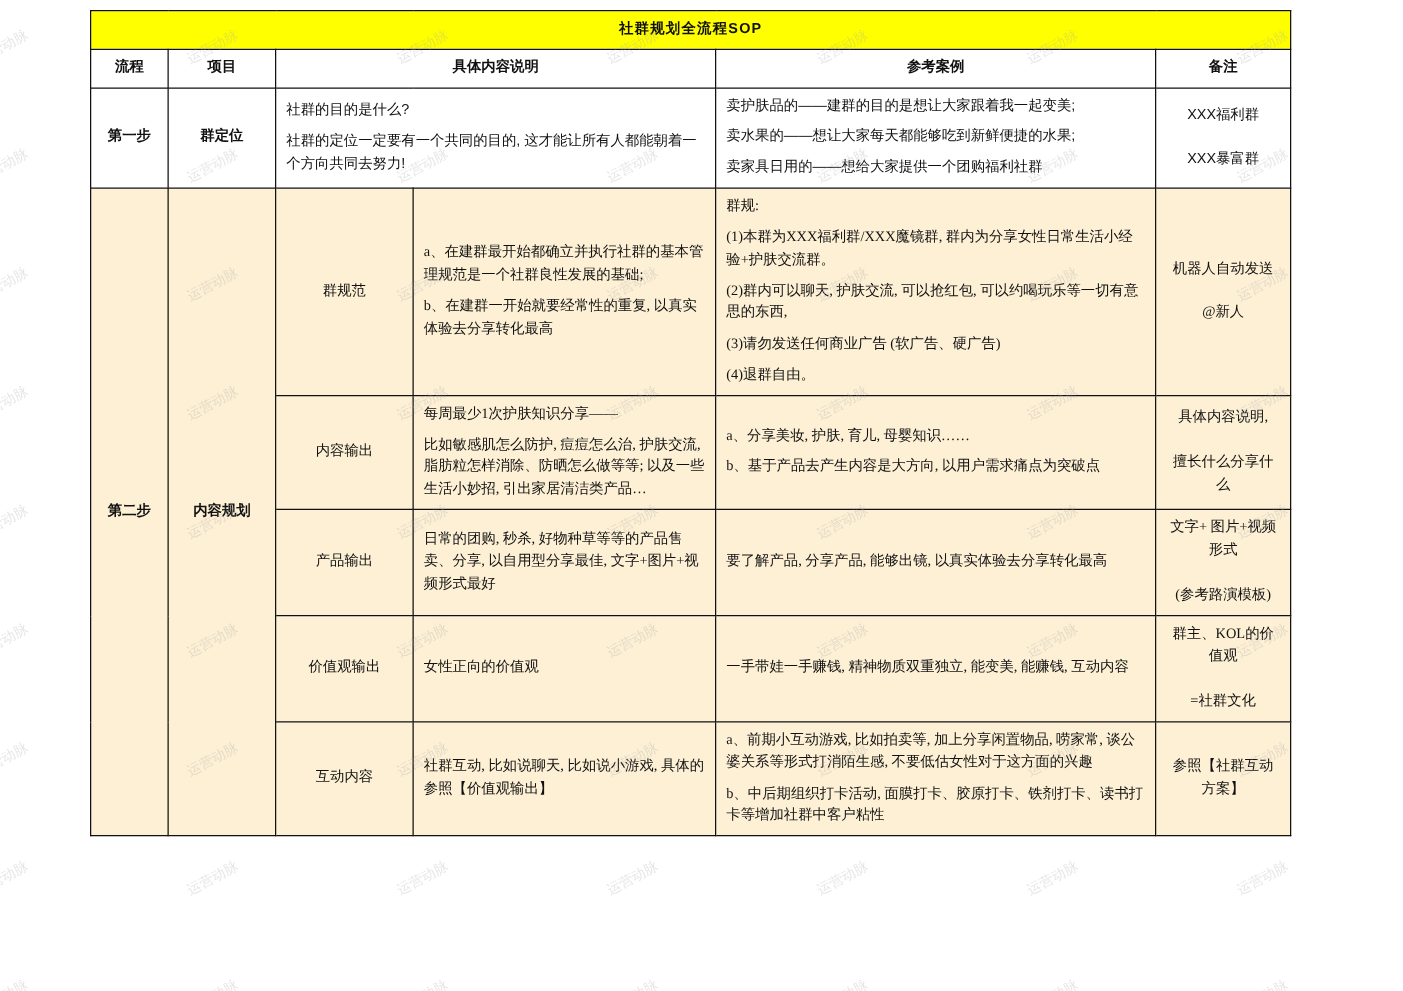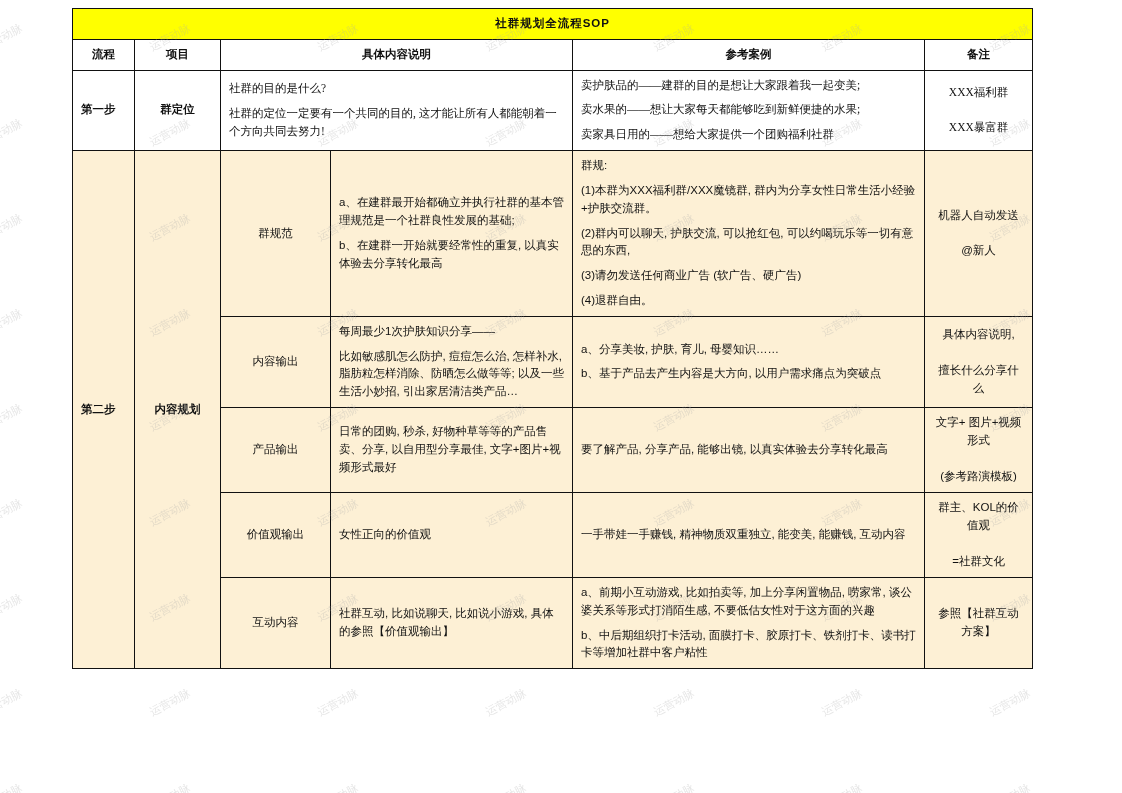--- a/index.html
+++ b/index.html
@@ -50,20 +50,21 @@
     padding: 8px 4px;
   }
   .col-a { width: 62px; }
   .col-b { width: 86px; }
   .col-c { width: 110px; }
   .col-d { width: 242px; }
   .col-e { width: 352px; }
   .col-f { width: 108px; }
 
   .step-cell {
+    text-align: center;
     font-weight: bold;
     font-size: 12px;
   }
   .item-cell {
     text-align: center;
     font-weight: bold;
     font-size: 12px;
   }
   .sub-cell {
     text-align: center;
@@ -72,22 +73,22 @@
   .detail-cell, .case-cell {
     text-align: left;
     font-size: 11.5px;
   }
   .note-cell {
     text-align: center;
     font-size: 11.5px;
     color: #ff0000;
   }
   .note-cell .nline { display: block; }
-  .row-s1 td { background: #ffffff; font-family: Liberation Serif, serif; }
-  .row-beige td { background: #fdf0d5; }
+  .row-s1 td { background: #ffffff; }
+  .row-beige td { background: #fdf0d5; font-family: Liberation Serif, serif; }
   .beige { background: #fdf0d5 !important; }
   .white { background: #ffffff !important; }
   p.l { margin: 0 0 7px 0; }
   p.l:last-child { margin-bottom: 0; }
   .tall { height: 72px; }
 
   
   .wm-layer {
     position: absolute;
     left: 0; top: 0;
@@ -167,21 +168,21 @@
           <span class="nline">机器人自动发送</span>
           <br>
           <span class="nline">@新人</span>
         </td>
       </tr>
 
       <tr class="row-beige">
         <td class="sub-cell beige">内容输出</td>
         <td class="detail-cell beige">
           <p class="l">每周最少1次护肤知识分享——</p>
-          <p class="l">比如敏感肌怎么防护, 痘痘怎么治, 怎样补水, 脂肪粒怎样消除、防晒怎么做等等; 以及一些生活小妙招, 引出家居清洁类产品…</p>
+          <p class="l">比如敏感肌怎么防护, 痘痘怎么治, 护肤交流, 脂肪粒怎样消除、防晒怎么做等等; 以及一些生活小妙招, 引出家居清洁类产品…</p>
         </td>
         <td class="case-cell beige">
           <p class="l">a、分享美妆, 护肤, 育儿, 母婴知识……</p>
           <p class="l">b、基于产品去产生内容是大方向, 以用户需求痛点为突破点</p>
         </td>
         <td class="note-cell beige">
           <span class="nline">具体内容说明,</span>
           <br>
           <span class="nline">擅长什么分享什么</span>
         </td>

